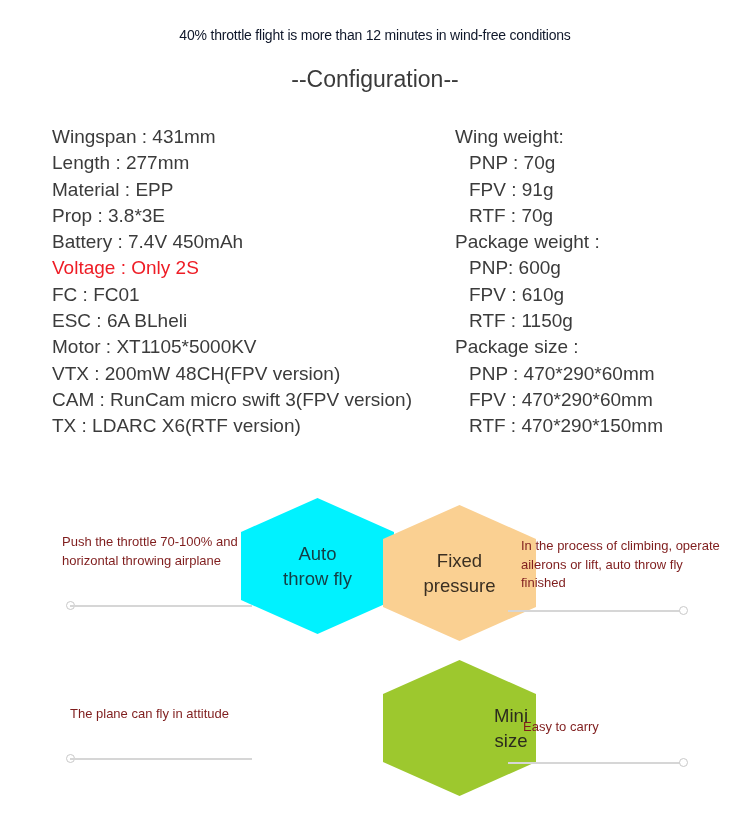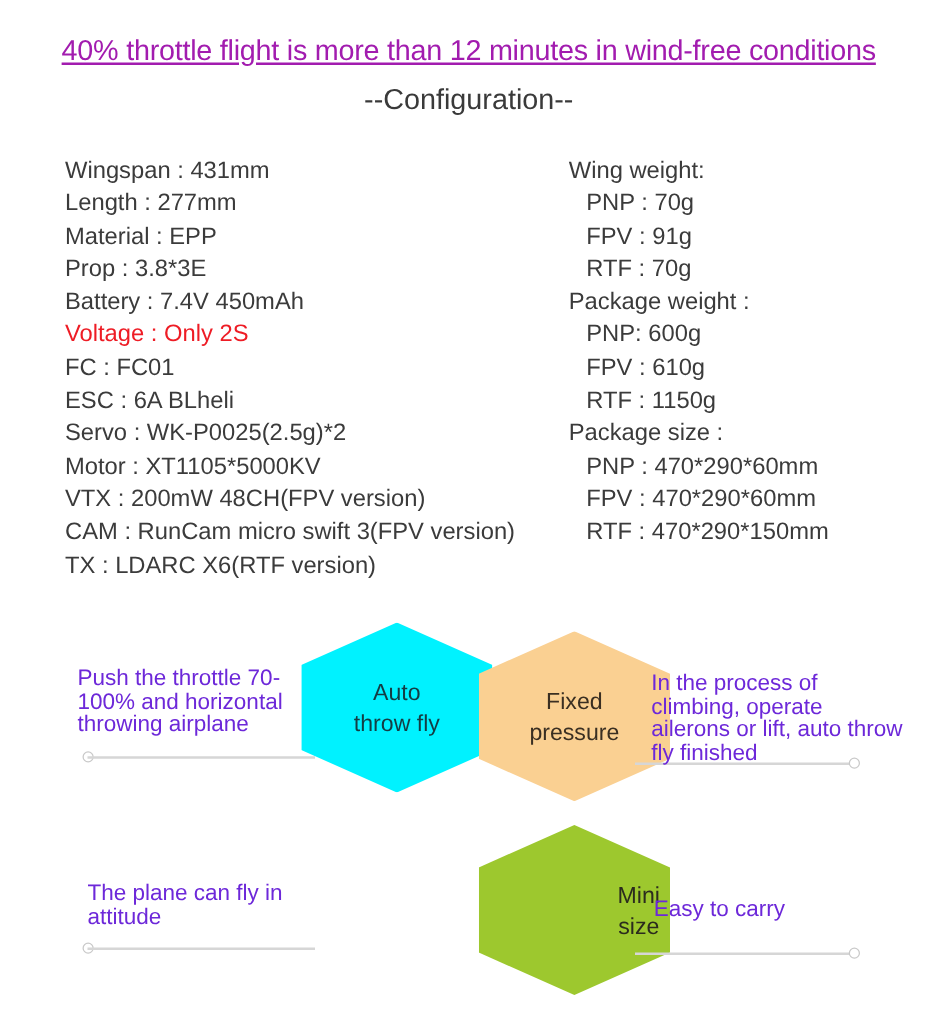--- a/index.html
+++ b/index.html
@@ -16,25 +16,24 @@
     overflow: hidden;
   }
 
   
   #headline {
     position: absolute;
     left: 0;
     top: 27px;
     width: 750px;
     text-align: center;
-    font-size: 23px;
+    font-size: 14px;
     letter-spacing: -0.2px;
-    color: #a21caf;
+    color: #0f172a;
     white-space: nowrap;
-    text-decoration: underline;
   }
   #section-title {
     position: absolute;
     left: 0;
     top: 66px;
     width: 750px;
     text-align: center;
     font-size: 23px;
     color: #3a3a3a;
   }
@@ -93,23 +92,23 @@
     width: 9px;
     height: 9px;
     border: 1.6px solid #c9c9c9;
     border-radius: 50%;
     background: #ffffff;
     box-sizing: border-box;
   }
 
   .caption {
     position: absolute;
-    font-size: 18px;
+    font-size: 13px;
     line-height: 18.6px;
-    color: #6d28d9;
+    color: #7f1d1d;
   }
   .caption.right-align { text-align: left; }
 
   
   #hex-auto-throw-fly { left: 241px; top: 28px; }
   #hex-fixed-pressure { left: 383px; top: 35px; }
 
   #caption-throw   { left: 62px;  top: 63px;  width: 180px; }
   #conn-throw      { left: 70px;  top: 135px; width: 182px; }
   #dot-throw       { left: 66px;  top: 131px; }
@@ -139,21 +138,20 @@
 
 <div id="spec-left" class="spec-col">
   <span class="spec-line">Wingspan : 431mm</span>
   <span class="spec-line">Length : 277mm</span>
   <span class="spec-line">Material : EPP</span>
   <span class="spec-line">Prop : 3.8*3E</span>
   <span class="spec-line">Battery : 7.4V 450mAh</span>
   <span class="spec-line alert" style="color: rgb(238, 28, 37);">Voltage : Only 2S</span>
   <span class="spec-line">FC : FC01</span>
   <span class="spec-line">ESC : 6A BLheli</span>
-  <span class="spec-line">Servo : WK-P0025(2.5g)*2</span>
   <span class="spec-line">Motor : XT1105*5000KV</span>
   <span class="spec-line">VTX : 200mW 48CH(FPV version)</span>
   <span class="spec-line">CAM : RunCam micro swift 3(FPV version)</span>
   <span class="spec-line">TX : LDARC X6(RTF version)</span>
 </div>
 
 <div id="spec-right" class="spec-col">
   <span class="spec-line">Wing weight:</span>
   <span class="spec-line indent">PNP : 70g</span>
   <span class="spec-line indent">FPV : 91g</span>

